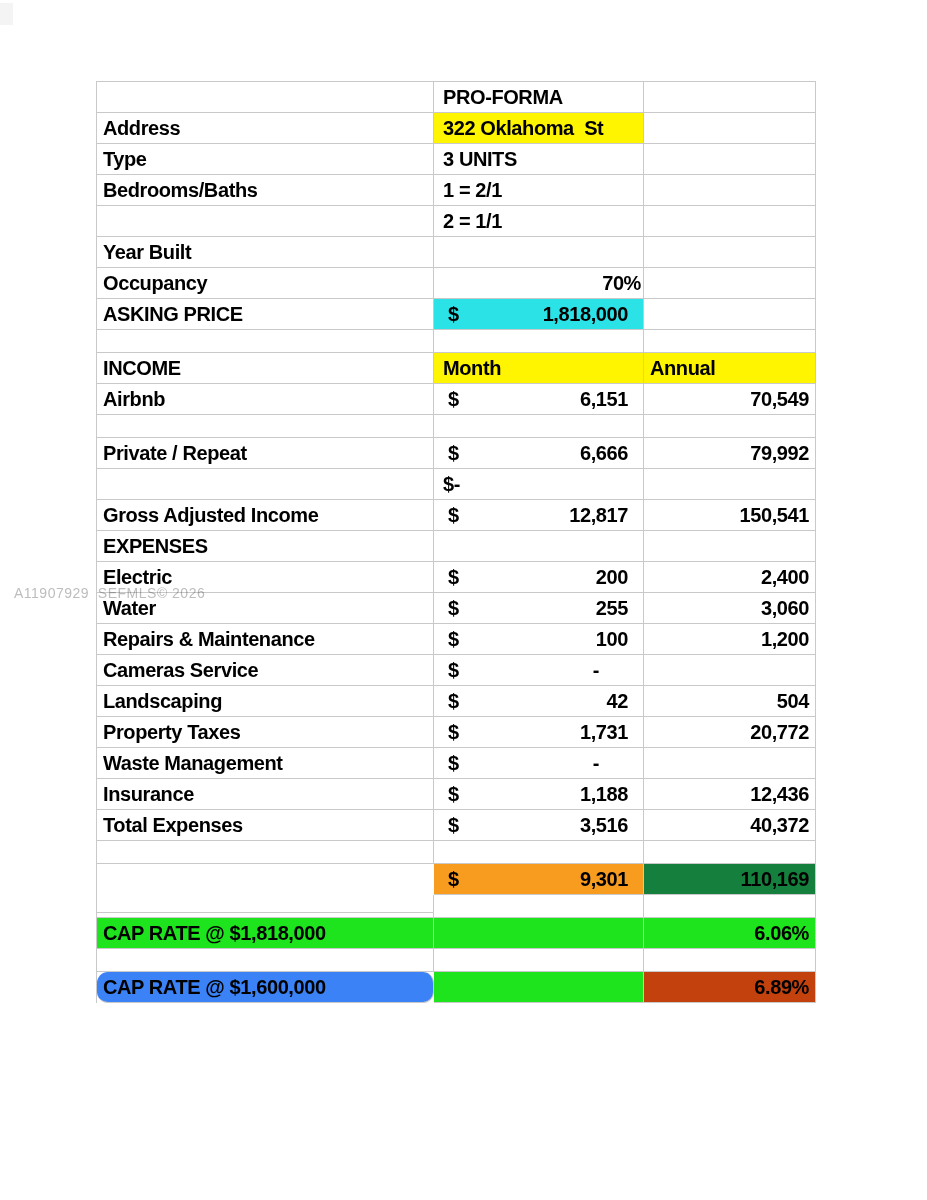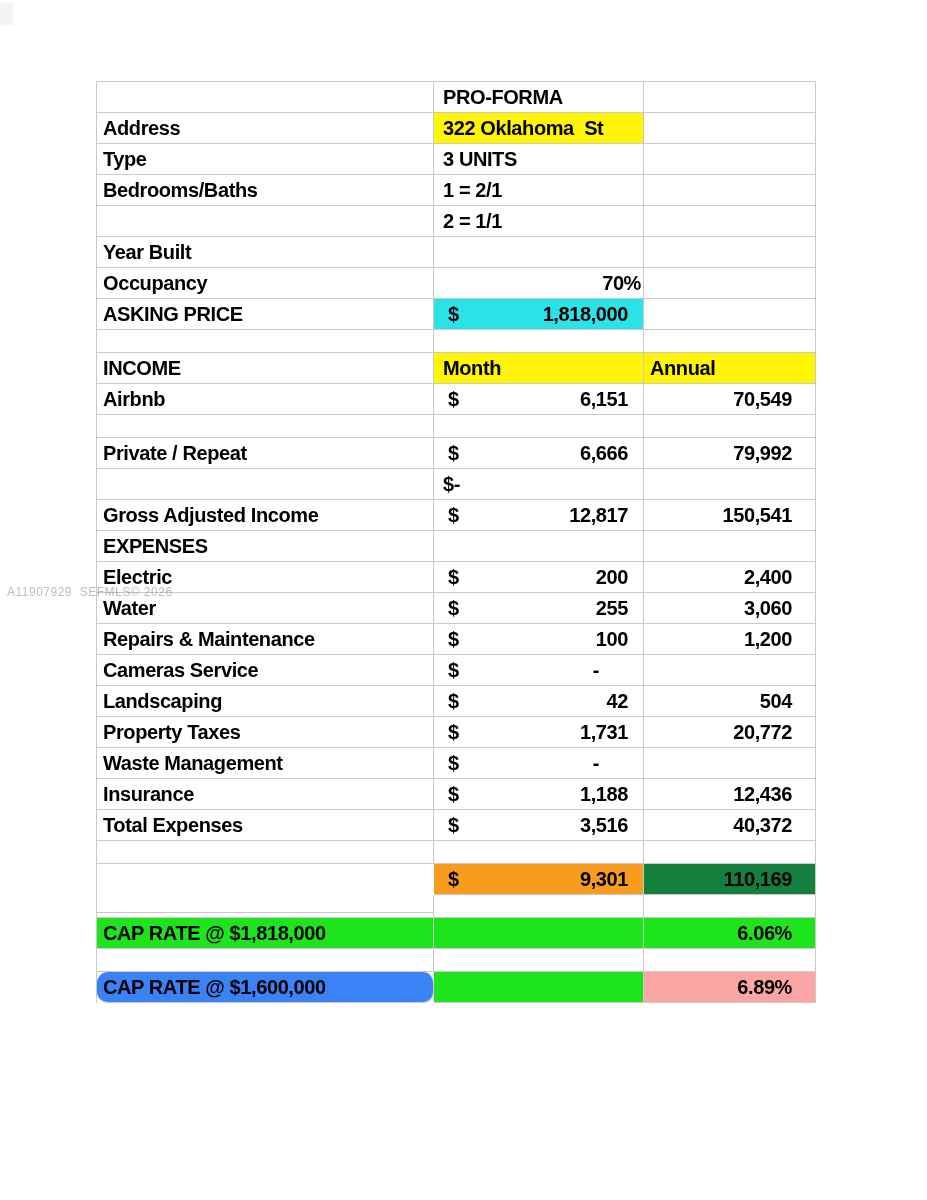--- a/index.html
+++ b/index.html
@@ -13,22 +13,22 @@
     background:#ffffff;
     font-family:"Liberation Sans",sans-serif;
     position:relative;
     overflow:hidden;
   }
   .corner-artifact{
     position:absolute;left:0;top:3px;width:13px;height:22px;
     background:#f4f4f4;
   }
   .watermark{
-    position:absolute;left:7px;top:585px;
-    font-size:12px;font-weight:400;
+    position:absolute;left:14px;top:585px;
+    font-size:14px;font-weight:400;
     color:var(--wm);
     letter-spacing:0.5px;
     white-space:pre;
     mix-blend-mode:multiply;
     z-index:9;
   }
   .sheet{
     position:absolute;left:96px;top:81px;
     border-top:1px solid var(--grid);
     border-left:1px solid var(--grid);
@@ -44,21 +44,21 @@
     display:flex;align-items:center;
     overflow:hidden;
     white-space:pre;
     font-weight:700;font-size:20px;
     letter-spacing:-0.4px;
     color:var(--ink);
     background:transparent;
   }
   .c1{width:337px;padding-left:6px;}
   .c2{width:210px;}
-  .c3{width:172px;justify-content:flex-end;padding-right:23px;}
+  .c3{width:172px;justify-content:flex-end;padding-right:6px;}
   .c3.align-left{justify-content:flex-start;padding-left:6px;}
   .m-left{padding-left:9px;}
   .m-right{justify-content:flex-end;padding-right:2px;}
   .m-money{justify-content:space-between;padding-left:14px;padding-right:15px;}
   .dash-pad{padding-right:29px;}
 </style>
 </head>
 <body>
 
 <div class="corner-artifact"></div>
@@ -212,15 +212,15 @@
       <div class="cell c3" style="background: rgb(29, 228, 29);">6.06%</div>
     </div>
     <div class="row h-spacer">
       <div class="cell c1"></div>
       <div class="cell c2"></div>
       <div class="cell c3"></div>
     </div>
     <div class="row h-normal">
       <div class="cell c1" style="background: #3b82f6; border-radius: 11px;">CAP RATE @ $1,600,000</div>
       <div class="cell c2 m-left" style="background: rgb(29, 228, 29);"></div>
-      <div class="cell c3" style="background: #fca5a5;">6.89%</div>
+      <div class="cell c3" style="background: #c2410c;">6.89%</div>
     </div>
   </div>
 
 </body></html>

